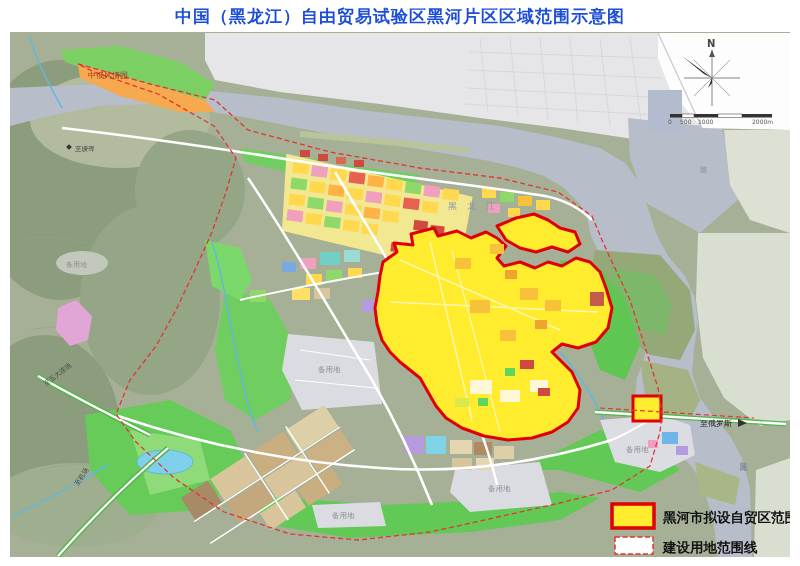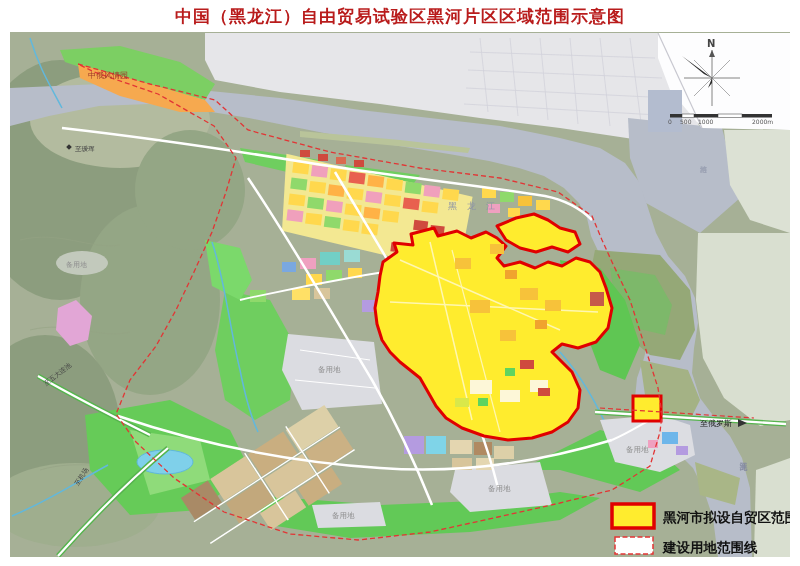--- a/index.html
+++ b/index.html
@@ -1,19 +1,19 @@
 <!DOCTYPE html>
 <html><head>
 <meta charset="utf-8">
 <style>
   html,body{margin:0;padding:0;background:#ffffff;}
   .page{position:relative;width:800px;height:566px;background:#ffffff;overflow:hidden;
         font-family:"Liberation Serif","DejaVu Serif",serif;}
   .title{position:absolute;top:5px;left:0;width:800px;text-align:center;
-         font-size:17px;font-weight:bold;color:#b91c1c;letter-spacing:1px;}
+         font-size:17px;font-weight:bold;color:#1d4ed8;letter-spacing:1px;}
   svg{position:absolute;left:0;top:0;}
   svg text{font-family:"Liberation Serif","DejaVu Serif",serif;}
   .vt{writing-mode:vertical-rl;}
   .lg{font-size:13.5px;fill:#111;font-weight:600;}
   .tick{font-size:6px;fill:#555;font-family:"DejaVu Sans",sans-serif;}
   .small{font-family:"DejaVu Sans",sans-serif;}
 </style>
 </head>
 <body>
 

